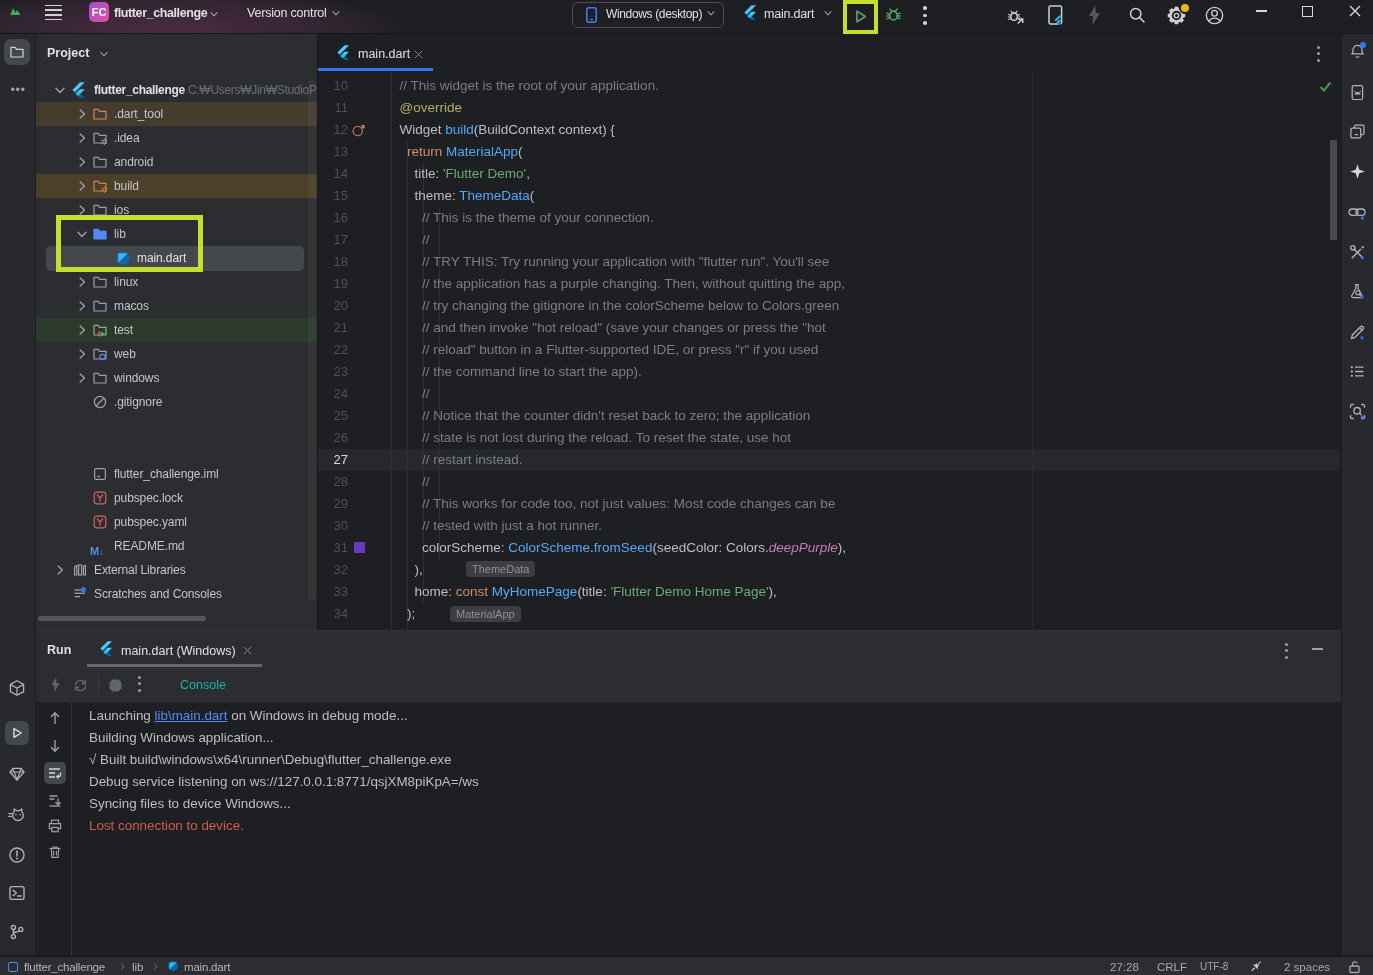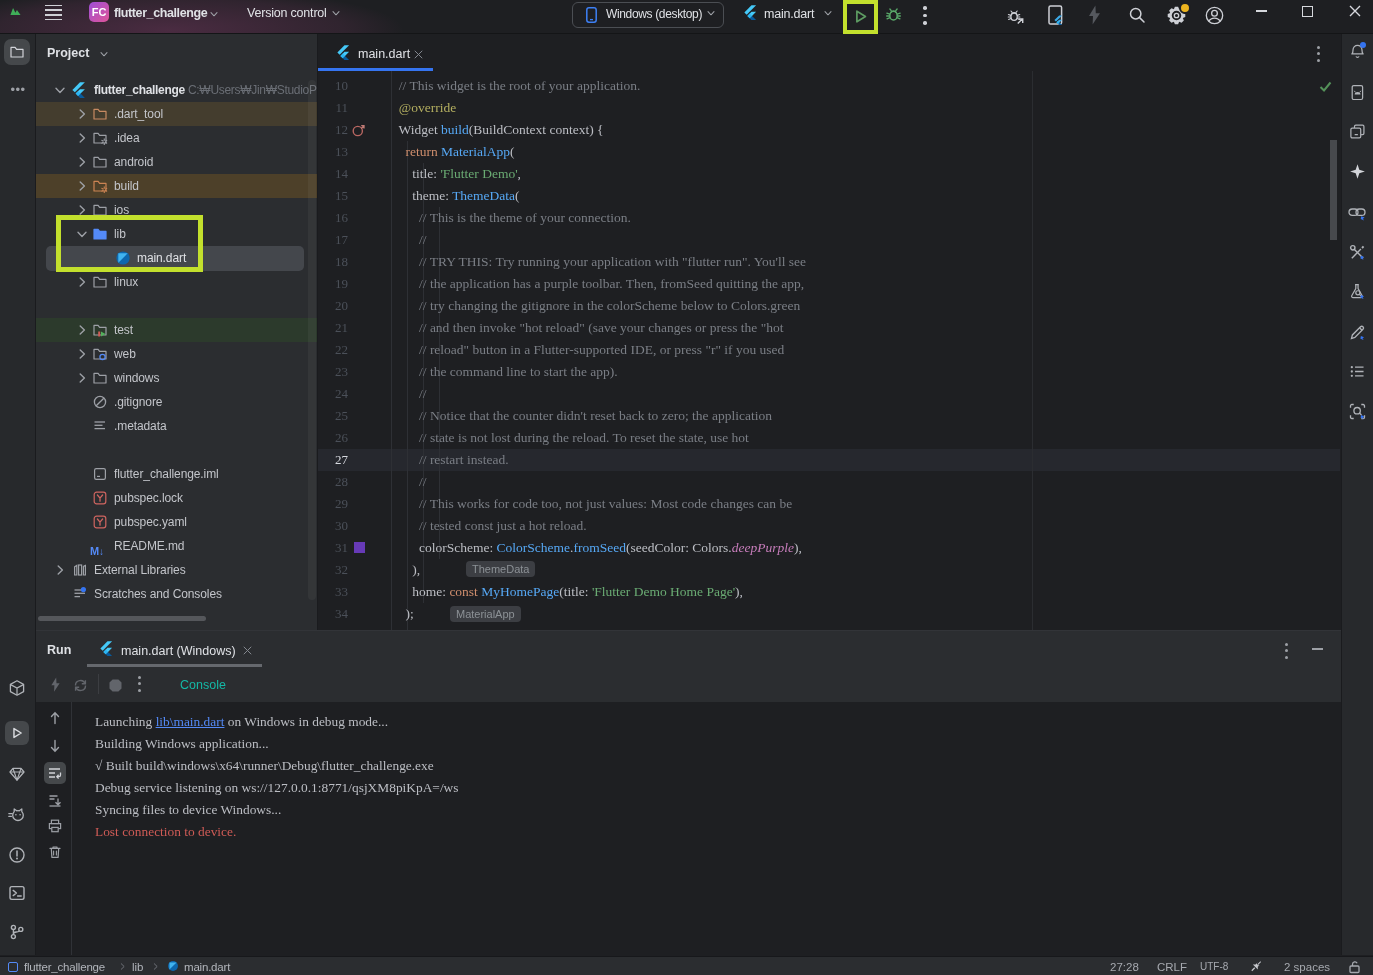--- a/index.html
+++ b/index.html
@@ -1,19 +1,19 @@
 <!DOCTYPE html>
 <html><head><meta charset="utf-8">
 <style>
 html{background:#1e1f22}html,body{margin:0;padding:0}
 body{width:1373px;height:975px;position:relative;overflow:hidden;background:#1e1f22;
  font-family:"Liberation Sans",sans-serif;color:#bcbec4;-webkit-font-smoothing:antialiased}
 .r{position:absolute}
 svg{display:block}
-.mono{font-family:Liberation Serif, serif}
+.mono{font-family:Liberation Sans, sans-serif}
 .com{color:#7a7e85}.kw{color:#cf8e6d}.cls{color:#56a8f5}.str{color:#6aab73}.ann{color:#b3ae60}.pur{color:#c77dbb;font-style:italic}
 
 #toolbar{left:0;top:0;width:1373px;height:33px;background:#1e1f22;
  background-image:radial-gradient(300px 54px at 170px 30px, rgba(193,77,150,0.27), rgba(193,77,150,0.11) 58%, rgba(0,0,0,0) 78%);}
 #toolbar .txt{font-size:12.5px;color:#dfe1e5;white-space:nowrap;letter-spacing:-0.2px}
 
 #hline-top{left:0;top:33px;width:1373px;height:1px;background:#141517}
 #leftstripe{left:0;top:34px;width:35px;height:921px;background:#27292c;border-right:1px solid #1a1b1e}
 #project{left:36px;top:34px;width:281px;height:596px;background:#2b2d30;border-right:1px solid #1a1b1e;overflow:hidden}
 #rightstripe{left:1341px;top:34px;width:32px;height:921px;background:#27292c;border-left:1px solid #1a1b1e}
@@ -331,20 +331,29 @@
  </div>
  <div class="trow r" style="top:236px">
    <svg class="ch" style="left:38px" width="16" height="16" viewBox="0 0 16 16">
         <use href="#chevr"></use>
       </svg>
    <svg class="ic" style="left:56px;color:#9da0a6" width="16" height="16" viewBox="0 0 16 16">
         <use href="#folder"></use>
       </svg>
    <span class="tx" style="left:78px">linux</span>
  </div>
+ <div class="trow r" style="top:260px">
+   <svg class="ch" style="left:38px" width="16" height="16" viewBox="0 0 16 16">
+        <use href="#chevr"></use>
+      </svg>
+   <svg class="ic" style="left:56px;color:#9da0a6" width="16" height="16" viewBox="0 0 16 16">
+        <use href="#folder"></use>
+      </svg>
+   <span class="tx" style="left:78px">macos</span>
+ </div>
  <div class="trow r" style="top:284px">
    <svg class="ch" style="left:38px" width="16" height="16" viewBox="0 0 16 16">
         <use href="#chevr"></use>
       </svg>
    <svg class="ic" style="left:56px;color:#9da0a6" width="16" height="16" viewBox="0 0 16 16">
         <use href="#folder"></use>
         <polygon points="9,9.5 13.5,12 9,14.5" fill="#53b25c"></polygon>
         <rect x="6.2" y="9.5" width="2" height="5" fill="#cf5b56"></rect>
       </svg>
    <span class="tx" style="left:78px">test</span>
@@ -367,30 +376,20 @@
         <use href="#folder"></use>
       </svg>
    <span class="tx" style="left:78px">windows</span>
  </div>
  <div class="trow r" style="top:356px">
    <svg class="ic" style="left:56px" width="16" height="16" viewBox="0 0 16 16">
         <circle cx="8" cy="8" r="5.6" fill="none" stroke="#9da0a6" stroke-width="1.3"></circle>
         <line x1="4.2" y1="11.8" x2="11.8" y2="4.2" stroke="#9da0a6" stroke-width="1.3"></line>
       </svg>
    <span class="tx" style="left:78px">.gitignore</span>
- </div>
- <div class="trow r" style="top:380px">
-   <svg class="ic" style="left:56px" width="16" height="16" viewBox="0 0 16 16">
-        <g stroke="#9da0a6" stroke-width="1.3">
-          <line x1="2.5" y1="4" x2="13" y2="4"></line>
-          <line x1="2.5" y1="7.3" x2="10.5" y2="7.3"></line>
-          <line x1="2.5" y1="10.6" x2="13" y2="10.6"></line>
-        </g>
-      </svg>
-   <span class="tx" style="left:78px">.metadata</span>
  </div>
  <div class="trow r" style="top:428px">
    <svg class="ic" style="left:56px" width="16" height="16" viewBox="0 0 16 16">
         <rect x="2.6" y="2.6" width="10.8" height="10.8" rx="1.6" fill="none" stroke="#9da0a6" stroke-width="1.2"></rect>
         <line x1="5" y1="10.4" x2="8" y2="10.4" stroke="#9da0a6" stroke-width="1.2"></line>
       </svg>
    <span class="tx" style="left:78px">flutter_challenge.iml</span>
  </div>
  <div class="trow r" style="top:452px">
    <svg class="ic" style="left:56px" width="16" height="16" viewBox="0 0 16 16">
@@ -495,32 +494,32 @@
 
  <pre class="r mono" style="left:74px;top:41px;margin:0;font-size:13.5px;line-height:22px;color:#bcbec4"><span class="com">  // This widget is the root of your application.</span>
   <span class="ann">@override</span>
   Widget <span class="cls">build</span>(BuildContext context) {
     <span class="kw">return</span> <span class="cls">MaterialApp</span>(
       title: <span class="str">'Flutter Demo'</span>,
       theme: <span class="cls">ThemeData</span>(
 <span class="com">        // This is the theme of your connection.</span>
 <span class="com">        //</span>
 <span class="com">        // TRY THIS: Try running your application with "flutter run". You'll see</span>
-<span class="com">        // the application has a purple toolbar. Then, fromSeed quitting the app,</span>
+<span class="com">        // the application has a purple changing. Then, without quitting the app,</span>
 <span class="com">        // try changing the gitignore in the colorScheme below to Colors.green</span>
 <span class="com">        // and then invoke "hot reload" (save your changes or press the "hot</span>
 <span class="com">        // reload" button in a Flutter-supported IDE, or press "r" if you used</span>
 <span class="com">        // the command line to start the app).</span>
 <span class="com">        //</span>
 <span class="com">        // Notice that the counter didn't reset back to zero; the application</span>
 <span class="com">        // state is not lost during the reload. To reset the state, use hot</span>
 <span class="com">        // restart instead.</span>
 <span class="com">        //</span>
 <span class="com">        // This works for code too, not just values: Most code changes can be</span>
-<span class="com">        // tested const just a hot reload.</span>
+<span class="com">        // tested with just a hot runner.</span>
         colorScheme: <span class="cls">ColorScheme</span>.<span class="cls">fromSeed</span>(seedColor: Colors.<span class="pur">deepPurple</span>),
       ),
       home: <span class="kw">const</span> <span class="cls">MyHomePage</span>(title: <span class="str">'Flutter Demo Home Page'</span>),
     );</pre>
  <div class="chip" style="left:148px;top:527px">ThemeData</div>
  <div class="chip" style="left:132px;top:572px">MaterialApp</div>
 
  <svg class="r" style="left:1001px;top:46px" width="13" height="13" viewBox="0 0 13 13">
       <path d="M1.5 7 L5 10.5 L11.5 2.5" fill="none" stroke="#549159" stroke-width="2"></path>
     </svg>
@@ -587,21 +586,21 @@
         <path d="M2.5 13 h11"></path>
       </g>
     </svg>
  <svg class="r" style="left:11px;top:187px" width="16" height="16" viewBox="0 0 16 16" color="#9da0a6">
       <use href="#print"></use>
     </svg>
  <svg class="r" style="left:11px;top:213px" width="16" height="16" viewBox="0 0 16 16" color="#9da0a6">
       <use href="#trash"></use>
     </svg>
 
- <pre class="r mono" style="left:51px;top:72px;margin:8px;font-size:13.4px;line-height:22px;color:#bcbec4">Launching <span style="color:#548af7;text-decoration:underline">lib\main.dart</span> on Windows in debug mode...
+ <pre class="r mono" style="left:51px;top:72px;margin:2px;font-size:13.4px;line-height:22px;color:#bcbec4">Launching <span style="color:#548af7;text-decoration:underline">lib\main.dart</span> on Windows in debug mode...
 Building Windows application...
 √ Built build\windows\x64\runner\Debug\flutter_challenge.exe
 Debug service listening on ws://127.0.0.1:8771/qsjXM8piKpA=/ws
 Syncing files to device Windows...
 <span style="color:#cf5b56">Lost connection to device.</span></pre>
 </div>
 
 <div class="r" id="rightstripe">
  <svg class="r" style="left:7px;top:9px" width="17" height="17" viewBox="0 0 16 16" color="#b0b3b8">
       <use href="#bell"></use>

